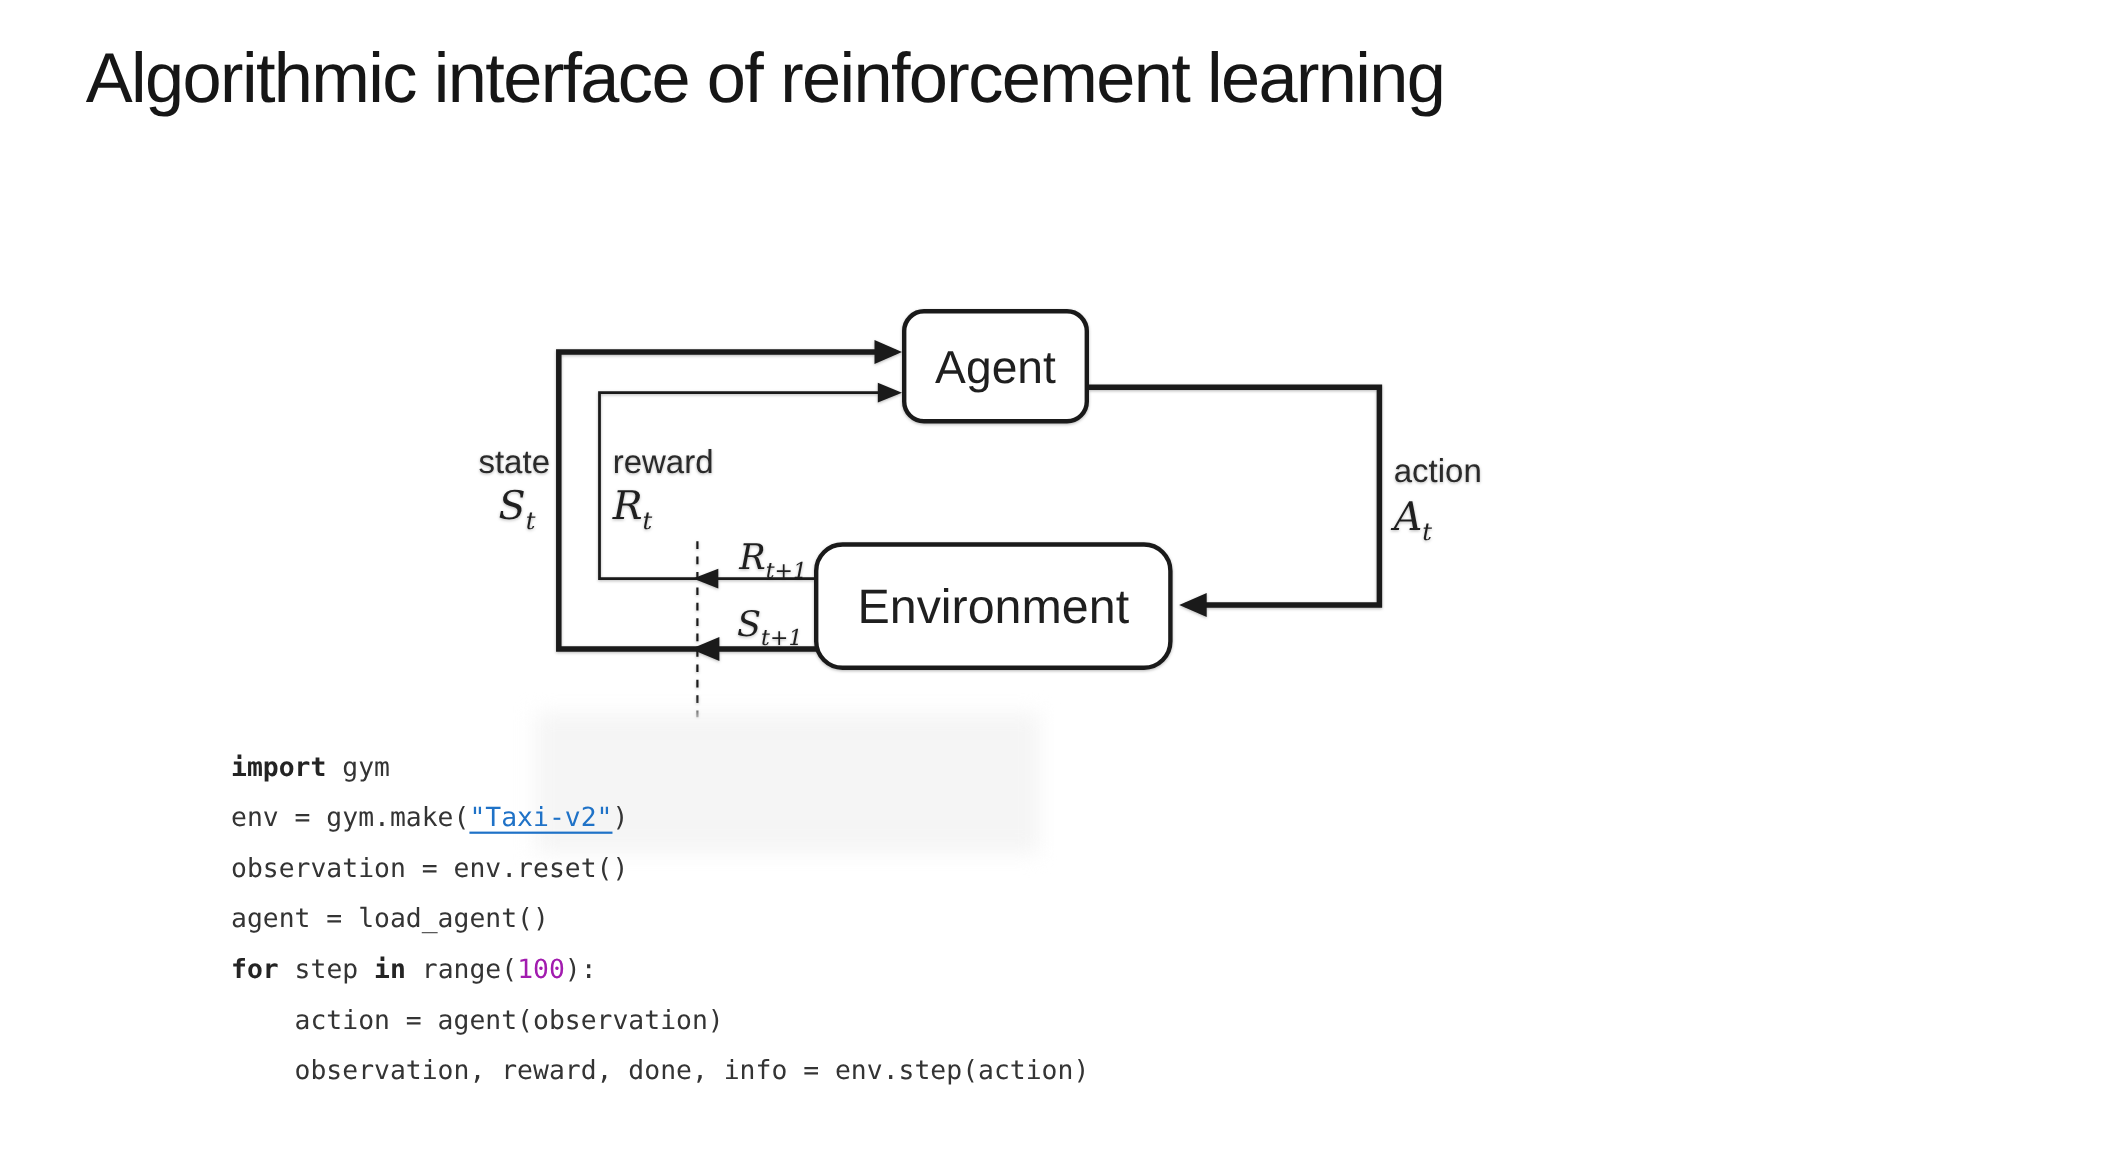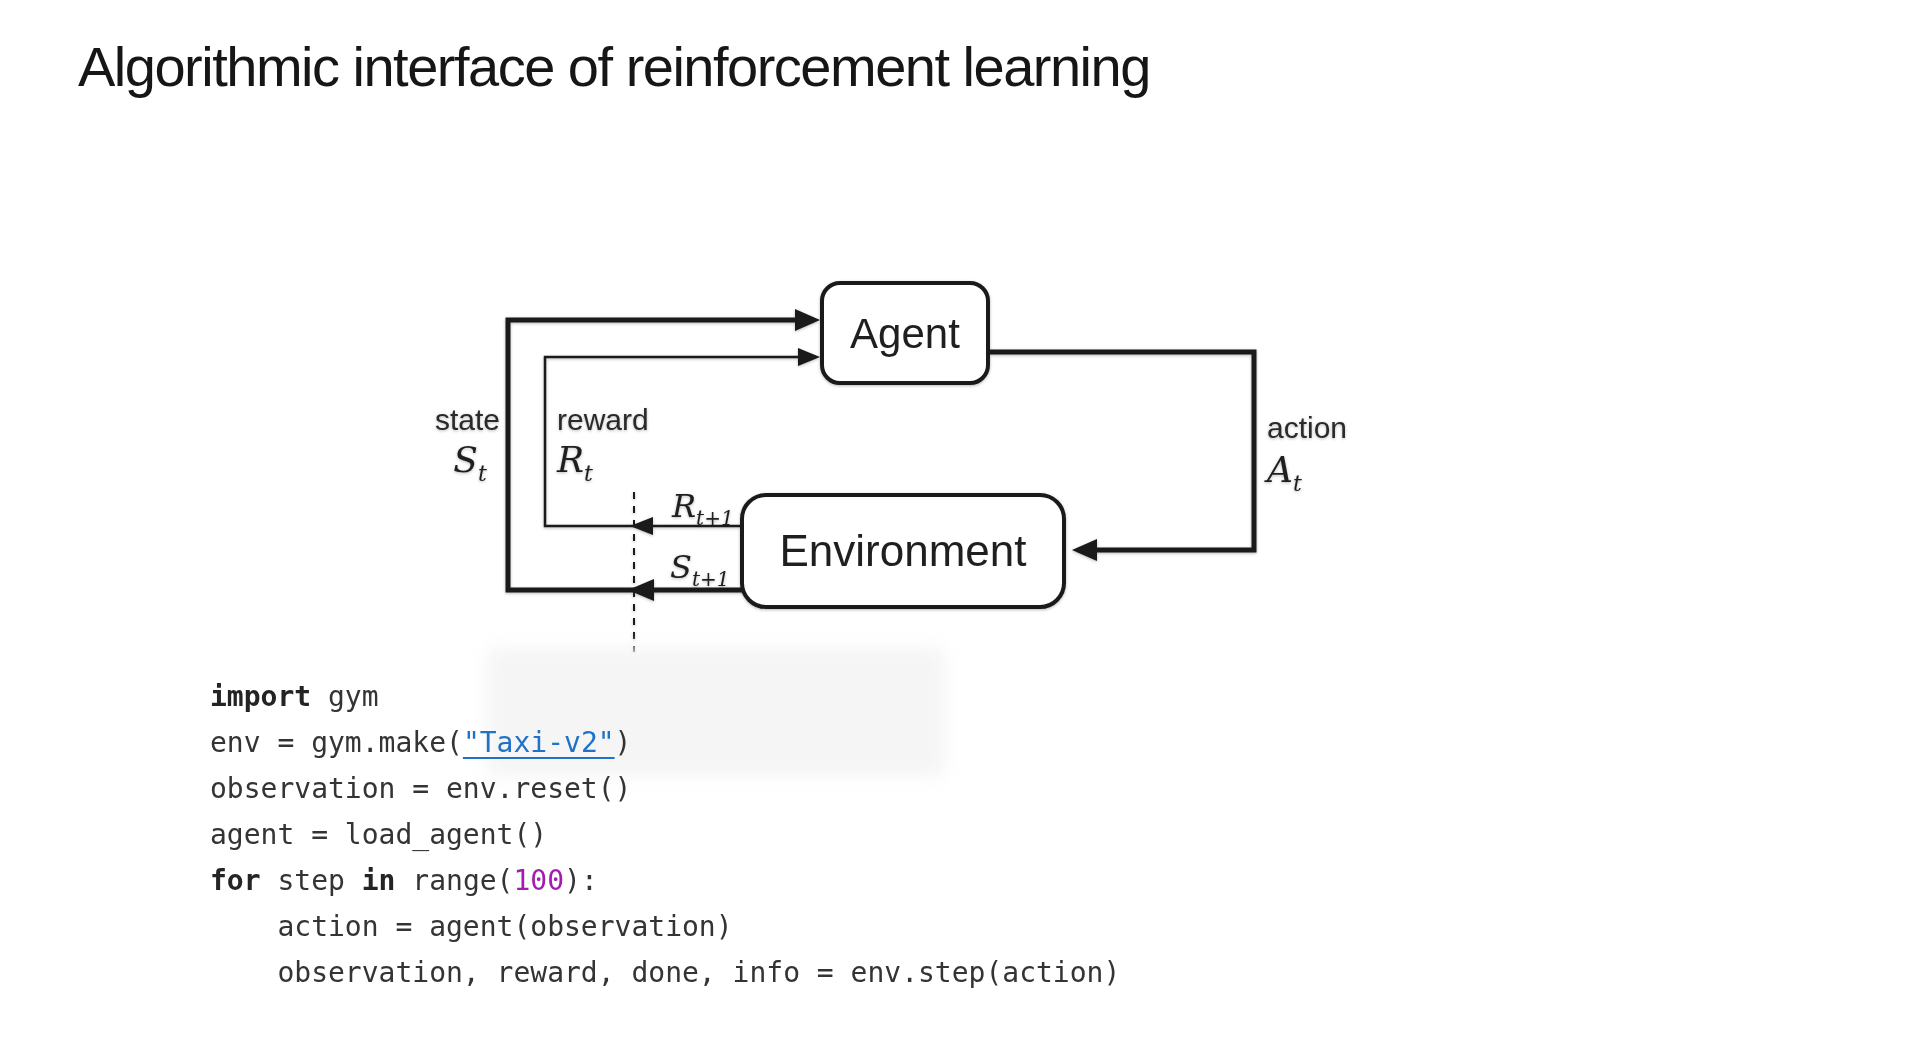--- a/index.html
+++ b/index.html
@@ -3,21 +3,21 @@
 <meta charset="utf-8">
 <style>
   html,body{margin:0;padding:0;background:#ffffff;}
   body{
     width:1920px;height:1048px;position:relative;overflow:hidden;
     font-family:"Liberation Sans",sans-serif;color:#1a1a1a;
   }
   
   .slide-title{
     position:absolute;left:78px;top:36px;width:1840px;
-    font-size:56px;font-weight:400;letter-spacing:-1.5px;line-height:1.1;
+    font-size:64px;font-weight:400;letter-spacing:-1.5px;line-height:1.1;
     color:#161616;white-space:nowrap;
   }
   
   .rl-diagram{
     position:absolute;left:400px;top:260px;width:1000px;height:410px;
     filter:drop-shadow(0 1px 1.5px rgba(0,0,0,0.28));
   }
   .box{fill:#ffffff;stroke:#1a1a1a;stroke-width:4;}
   .flow{fill:none;stroke:#1a1a1a;}
   .thick{stroke-width:5;}
@@ -28,21 +28,21 @@
   .mathsym{font-family:"DejaVu Serif","Liberation Serif",serif;font-style:italic;fill:#1f1f1f;}
   
   .code-backdrop{
     position:absolute;left:487px;top:648px;width:458px;height:128px;
     background:#f5f5f5;filter:blur(9px);z-index:1;
   }
   
   .code-block{
     position:absolute;left:210px;top:674px;z-index:2;
     font-family:"DejaVu Sans Mono","Liberation Mono",monospace;
-    font-size:28px;line-height:46px;color:#343434;
+    font-size:24px;line-height:46px;color:#343434;
     white-space:pre;
   }
   .code-line{height:46px;}
   .code-block .kw{font-weight:bold;color:#242424;}
   .code-block .link{color:#1f72c7;text-decoration:underline;text-underline-offset:5px;cursor:pointer;}
   .code-block .num{color:#a21caf;}
 </style>
 </head>
 <body>
 

